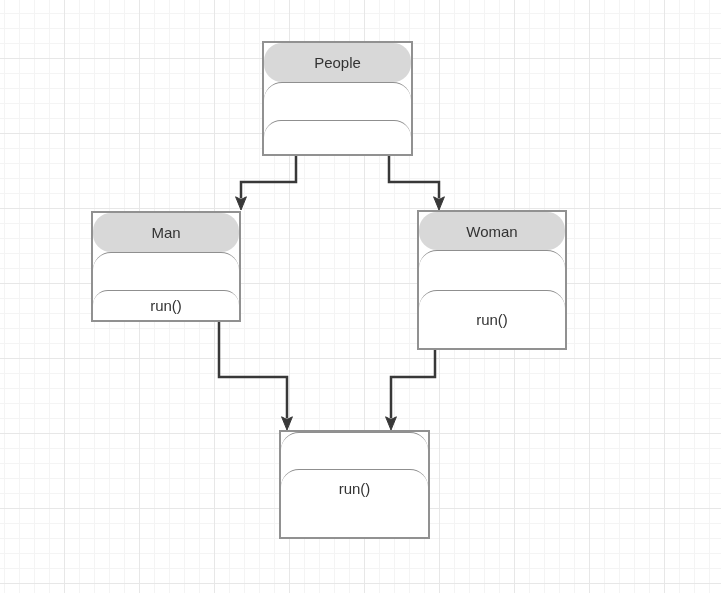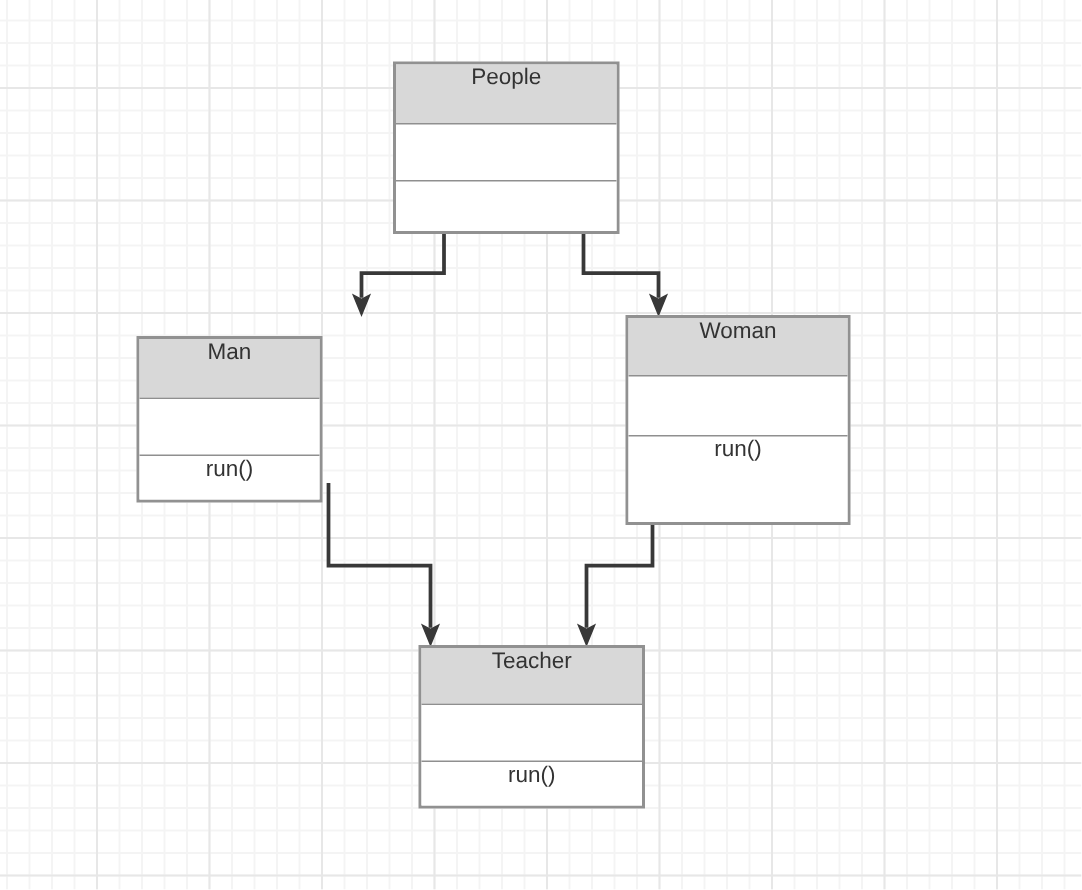--- a/index.html
+++ b/index.html
@@ -34,33 +34,34 @@
   }
   .class-box {
     position: absolute;
     display: grid;
     border: 2px solid var(--border);
     background: var(--body-fill);
     font-size: 15px;
   }
   .class-box .row {
     display: flex;
-    align-items: flex-start;
+    align-items: center;
     justify-content: center;
     border-top: 1px solid var(--divider);
     background: var(--body-fill);
     white-space: nowrap;
     overflow: hidden;
+    border-radius: 18px;
   }
   .class-box .row.header {
     border-top: none;
     background: var(--header-fill);
   }
   .box-people  { left: 262px; top: 41px;  width: 151px; height: 115px; grid-template-rows: 39px 38px 1fr; }
-  .box-man     { left: 91px;  top: 224px; width: 124px; height: 111px; grid-template-rows: 39px 38px 1fr; }
+  .box-man     { left: 91px;  top: 211px; width: 150px; height: 111px; grid-template-rows: 39px 38px 1fr; }
   .box-woman   { left: 417px; top: 210px; width: 150px; height: 140px; grid-template-rows: 38px 40px 1fr; }
   .box-teacher { left: 279px; top: 430px; width: 151px; height: 109px; grid-template-rows: 37px 38px 1fr; }
   svg.connectors {
     position: absolute;
     left: 0; top: 0;
     width: 721px; height: 593px;
   }
   svg.connectors path {
     fill: none;
     stroke: var(--connector);
@@ -127,23 +128,20 @@
     </div>
     <div class="row">
       <span></span>
     </div>
     <div class="row">
       <span>run()</span>
     </div>
   </div>
 
   <div class="class-box box-teacher">
-    <div class="row header">
-      <span>Teacher</span>
-    </div>
     <div class="row">
       <span></span>
     </div>
     <div class="row">
       <span>run()</span>
     </div>
   </div>
 
 </div>
 

